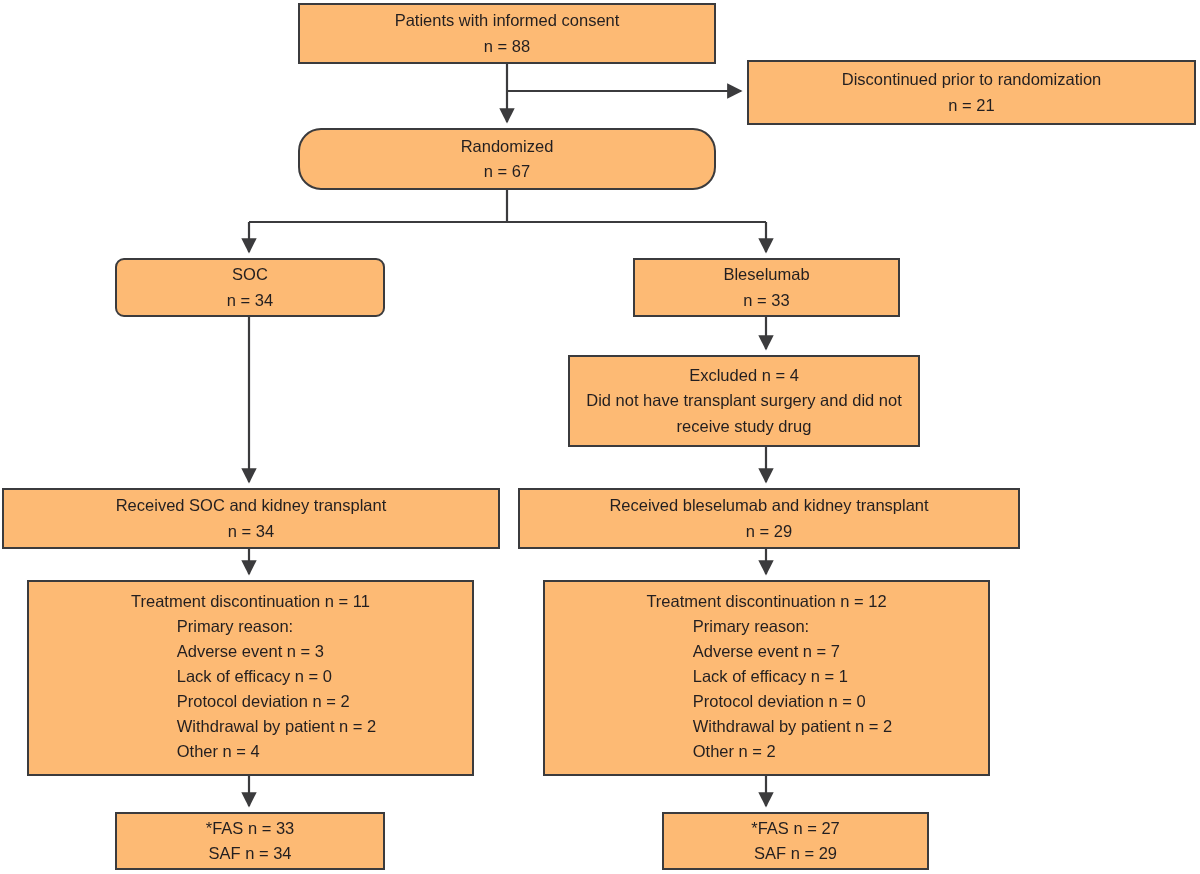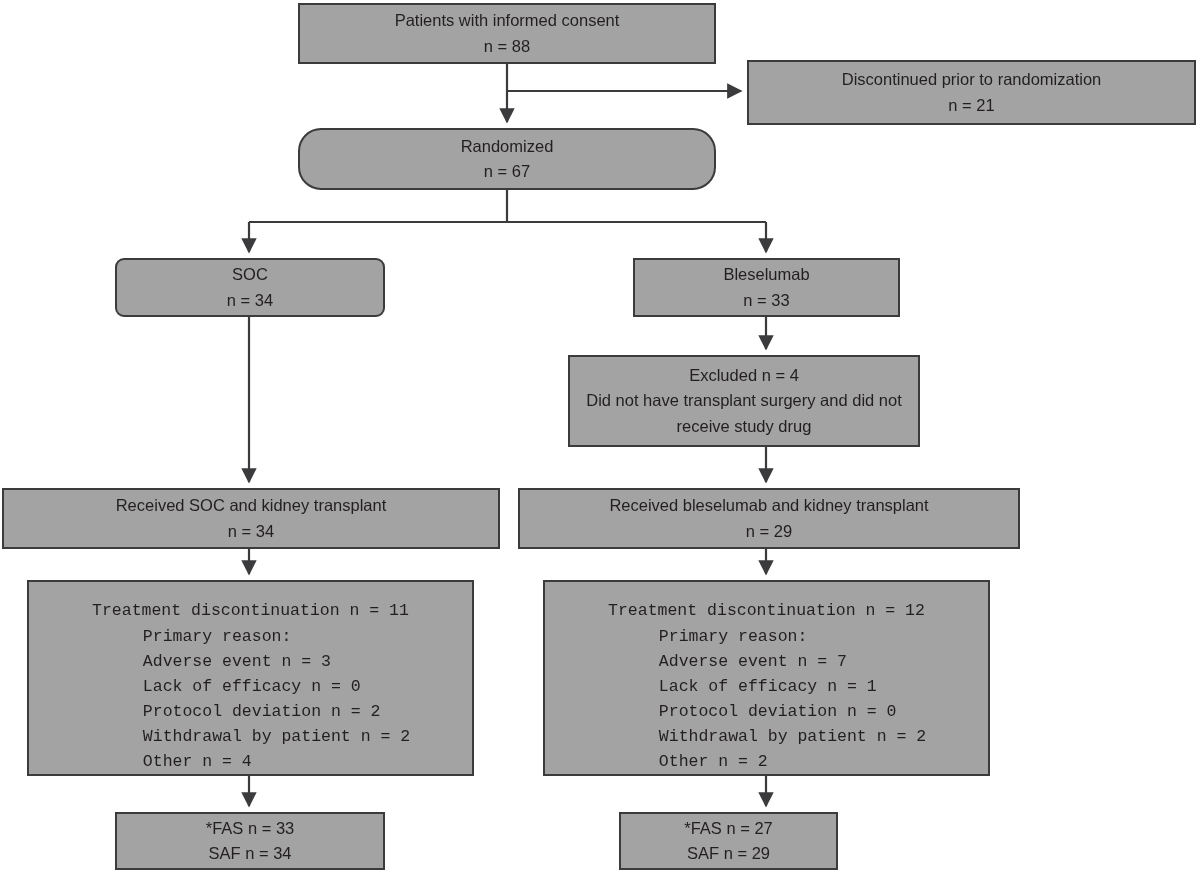--- a/index.html
+++ b/index.html
@@ -24,44 +24,43 @@
     left: 0;
     top: 0;
     width: 1200px;
     height: 874px;
     pointer-events: none;
   }
   .node {
     position: absolute;
     box-sizing: border-box;
     border: 2px solid #3b3b3d;
-    background: #a3a3a3;
+    background: #fdba74;
     display: flex;
     flex-direction: column;
     align-items: center;
     justify-content: center;
     text-align: center;
     font-size: 16.5px;
     line-height: 1.52;
     color: #231f20;
     z-index: 2;
   }
   .node .line {
     display: block;
     white-space: nowrap;
   }
   .node.wrapline .line {
     white-space: normal;
   }
   
   .node.listbox {
     align-items: center;
-    justify-content: flex-end;
+    justify-content: flex-start;
     padding-top: 7px;
-    font-family: Liberation Mono, monospace;
   }
   .listbox .heading {
     display: block;
     text-align: center;
   }
   .listbox .items {
     display: block;
     text-align: left;
     margin-left: 52px;
     align-self: center;
@@ -74,21 +73,21 @@
   #node-discontinued { left: 747px; top: 60px;  width: 449px; height: 65px; }
   #node-randomized   { left: 298px; top: 128px; width: 418px; height: 62px; border-radius: 23px; }
   #node-soc          { left: 115px; top: 258px; width: 270px; height: 59px; border-radius: 9px; }
   #node-bleselumab   { left: 633px; top: 258px; width: 267px; height: 59px; }
   #node-excluded     { left: 568px; top: 355px; width: 352px; height: 92px; }
   #node-received-soc { left: 2px;   top: 488px; width: 498px; height: 61px; }
   #node-received-bles{ left: 518px; top: 488px; width: 502px; height: 61px; }
   #node-discont-soc  { left: 27px;  top: 580px; width: 447px; height: 196px; }
   #node-discont-bles { left: 543px; top: 580px; width: 447px; height: 196px; }
   #node-analysis-soc { left: 115px; top: 812px; width: 270px; height: 58px; }
-  #node-analysis-bles{ left: 619px; top: 812px; width: 219px; height: 58px; align-items: center; }
+  #node-analysis-bles{ left: 662px; top: 812px; width: 267px; height: 58px; align-items: center; }
 </style>
 </head>
 <body>
 
 <div id="diagram">
 
   <svg class="connectors" viewBox="0 0 1200 874" xmlns="http://www.w3.org/2000/svg">
     <defs>
       <marker id="arrow" viewBox="0 0 10 10" refX="9" refY="5" markerWidth="7" markerHeight="7" orient="auto-start-reverse">
         <path d="M 0 0 L 10 5 L 0 10 z" fill="#3b3b3d"></path>

